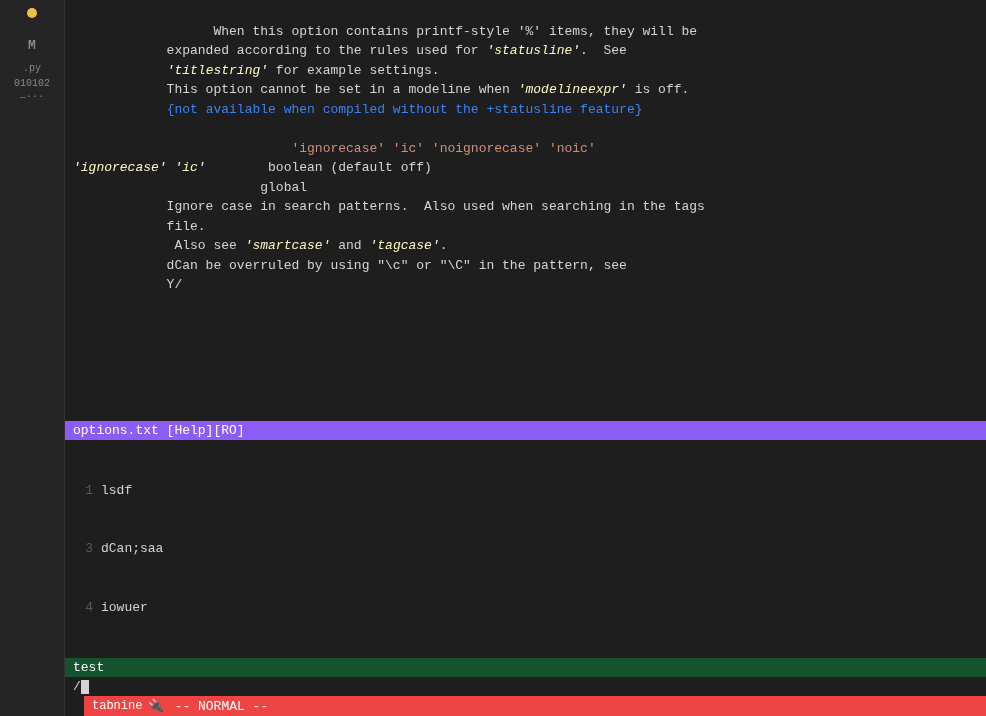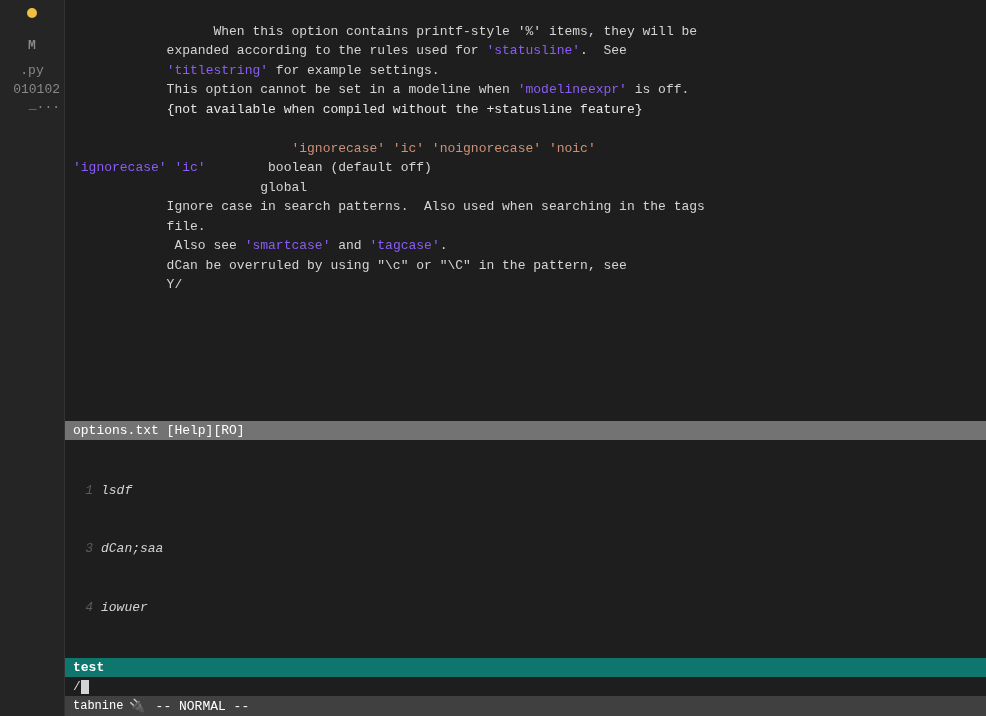--- a/index.html
+++ b/index.html
@@ -34,22 +34,22 @@
       margin-bottom: 20px;
     }
     .sidebar-m {
       color: #888;
       font-size: 13px;
       font-weight: bold;
       margin-bottom: 10px;
     }
     .sidebar-file {
       color: #888;
-      font-size: 13px;
-      text-align: right;
+      font-size: 10px;
+      text-align: center;
       margin-bottom: 4px;
       word-break: break-all;
       padding: 0 4px;
     }
 
     
     #main {
       flex: 1;
       display: flex;
       flex-direction: column;
@@ -66,68 +66,66 @@
     }
 
     .help-content {
       padding: 2px 8px;
       line-height: 1.5;
       white-space: pre;
       font-size: 13px;
     }
 
     
-    .c-green { color: #8b5cf6; }
+    .c-green { color: #fef9c3; font-style: italic; }
     .c-pink { color: #ce9178; font-family: Liberation Mono, monospace; }
     .c-white { color: #d4d4d4; }
-    .c-comment { color: #e5e5e5; margin-top: 47px; }
+    .c-comment { color: #3b82f6; margin-top: 47px; }
 
     
     #statusbar-help {
-      background: #737373;
+      background: #8b5cf6;
       color: #ffffff;
       padding: 2px 8px;
       font-size: 13px;
       font-family: 'Courier New', Courier, monospace;
       white-space: pre;
       flex-shrink: 0;
     }
 
     
     #buffer-pane {
       background: #1e1e1e;
       flex-shrink: 0;
-      font-style: italic;
     }
 
     .buffer-content {
       padding: 2px 8px;
       line-height: 1.5;
       font-size: 13px;
       white-space: pre;
     }
 
     .line-number {
       color: #5a5a5a;
       display: inline-block;
       width: 20px;
       text-align: right;
       margin-right: 8px;
       user-select: none;
     }
 
     
     #cmdline {
-      background: #0f766e;
+      background: #14532d;
       color: #ffffff;
       padding: 2px 8px;
       font-size: 13px;
       font-family: 'Courier New', Courier, monospace;
       flex-shrink: 0;
-      font-weight: bold;
     }
 
     #cmd-input {
       background: #1e1e1e;
       padding: 2px 8px;
       font-size: 13px;
       font-family: 'Courier New', Courier, monospace;
       color: #d4d4d4;
       display: flex;
       align-items: center;
@@ -137,28 +135,29 @@
     .cursor-block {
       display: inline-block;
       width: 8px;
       height: 14px;
       background: #d4d4d4;
       vertical-align: text-bottom;
     }
 
     
     #statusline-bottom {
-      background: #404040;
+      background: #ef4444;
       color: #ffffff;
       padding: 2px 8px;
       font-size: 13px;
       font-family: 'Courier New', Courier, monospace;
       display: flex;
       align-items: center;
       flex-shrink: 0;
+      margin-left: 19px;
     }
 
     .status-left {
       display: flex;
       align-items: center;
       gap: 6px;
     }
     .status-tabnine {
       font-size: 12px;
     }

